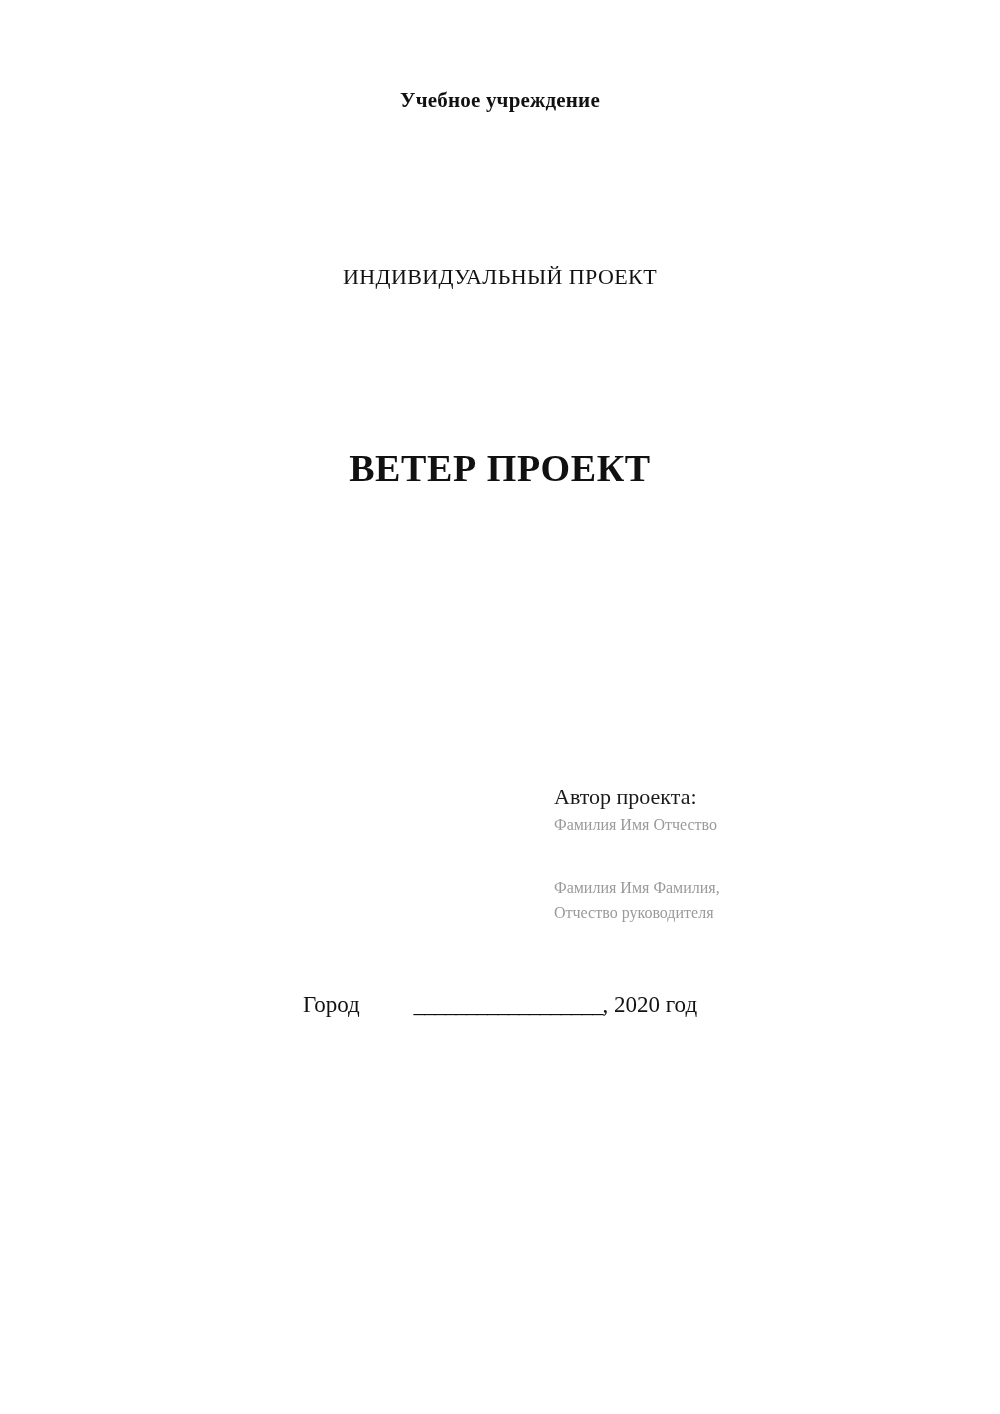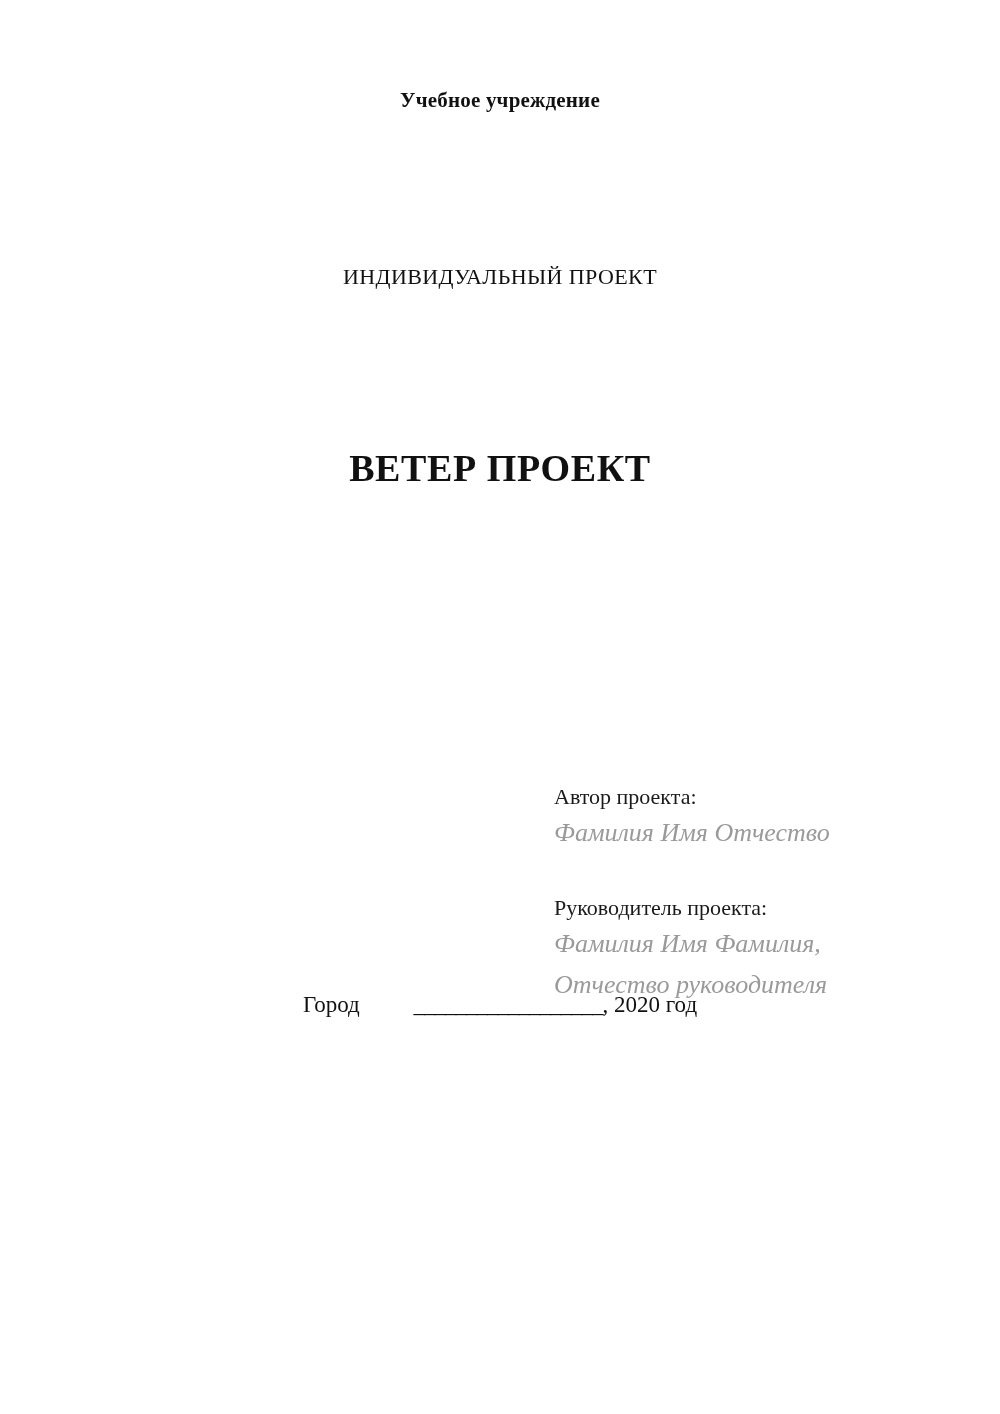--- a/index.html
+++ b/index.html
@@ -67,24 +67,23 @@
   }
   .credit-block {
     margin-bottom: 38px;
   }
   .credit-label {
     font-size: 22px;
     color: #1a1a1a;
     line-height: 1.5;
   }
   .credit-value {
-    font-size: 26px;
+    font-size: 16px;
     color: #9a9a9a;
     line-height: 1.55;
-    font-style: italic;
   }
   .footer {
     position: absolute;
     bottom: 78px;
     left: 0;
     right: 0;
     text-align: center;
     font-size: 23px;
     color: #111111;
   }
@@ -106,21 +105,20 @@
     <div class="doc-title">ВЕТЕР ПРОЕКТ</div>
 
     <div class="credits">
 
       <div class="credit-block">
         <div class="credit-label">Автор проекта:</div>
         <div class="credit-value">Фамилия Имя Отчество</div>
       </div>
 
       <div class="credit-block">
-        <div class="credit-label">Руководитель проекта:</div>
         <div class="credit-value">Фамилия Имя Фамилия,</div>
         <div class="credit-value">Отчество руководителя</div>
       </div>
 
     </div>
 
     <div class="footer">
       <span>Город</span>
       <span class="blank">__________________</span><span>, 2020 год</span>
     </div>

